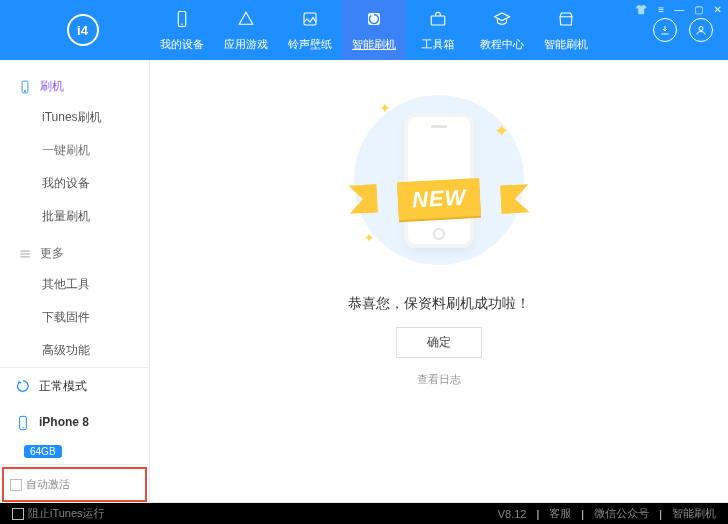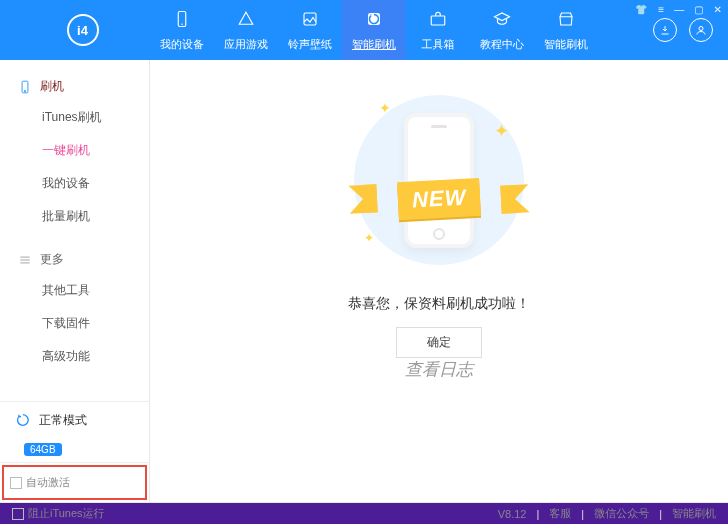--- a/index.html
+++ b/index.html
@@ -23,24 +23,24 @@
 .win-controls span { cursor: pointer; opacity: 0.9; }
 
 .header-right { margin-left: auto; margin-right: 15px; display: flex; gap: 12px; }
 .hr-icon { width: 24px; height: 24px; border: 1.5px solid #fff; border-radius: 50%; display: flex; align-items: center; justify-content: center; cursor: pointer; }
 .hr-icon svg { width: 12px; height: 12px; fill: #fff; }
 
 
 .body { display: flex; height: 442px; }
 .sidebar { width: 150px; border-right: 1px solid #e8e8e8; display: flex; flex-direction: column; }
 .sb-scroll { flex: 1; padding-top: 12px; }
-.sb-group { display: flex; align-items: center; gap: 8px; padding: 6px 18px; font-size: 12px; color: #7f1d1d; }
+.sb-group { display: flex; align-items: center; gap: 8px; padding: 6px 18px; font-size: 12px; color: #8b5cf6; }
 .sb-group svg { width: 14px; height: 14px; stroke: #1f8fff; fill: none; stroke-width: 1.5; }
 .sb-item { padding: 8px 18px 8px 42px; font-size: 12px; color: #555; cursor: pointer; }
-.sb-item.active { color: #ec4899; }
+.sb-item.active { color: #737373; }
 
 .sb-bottom { border-top: 1px solid #eee; }
 .mode, .device { display: flex; align-items: flex-start; gap: 8px; padding: 10px 15px; font-size: 12px; color: #333; }
 .mode svg, .device svg { width: 16px; height: 16px; }
 .badge { display: inline-block; background: #1f8fff; color: #fff; font-size: 10px; padding: 1px 6px; border-radius: 3px; margin-left: 24px; margin-top: -4px; margin-bottom: 6px; }
 
 .sb-footer { border-top: 1px solid #eee; padding: 12px 10px; display: flex; gap: 12px; font-size: 11px; color: #888; align-items: flex-end; }
 .chk { display: flex; align-items: center; gap: 4px; }
 .chk-box { width: 12px; height: 12px; border: 1px solid #bbb; }
 .red-box { position: absolute; border: 2px solid #e74c3c; pointer-events: none; }
@@ -55,24 +55,24 @@
 .phone .screen { flex: 1; width: 90%; }
 .phone .home { width: 12px; height: 12px; border: 2px solid #e4e4e4; border-radius: 50%; margin: 4px 0; }
 .ribbon { position: absolute; width: 200px; height: 48px; top: 85px; display: flex; align-items: center; justify-content: center; }
 .ribbon-body { background: #ffc93c; color: #fff; font-weight: bold; font-size: 22px; padding: 6px 14px; transform: rotate(-3deg); font-style: italic; letter-spacing: 1px; box-shadow: 0 2px 0 #e6b22f; }
 .ribbon-tail { position: absolute; width: 0; height: 0; border: 14px solid #ffc93c; }
 .ribbon-tail.l { left: 10px; border-left-color: transparent; transform: rotate(-3deg); }
 .ribbon-tail.r { right: 10px; border-right-color: transparent; transform: rotate(-3deg); }
 
 .success-text { margin-top: 25px; font-size: 14px; color: #333; }
 .ok-btn { margin-top: 14px; padding: 6px 30px; border: 1px solid #ddd; background: #fff; font-size: 12px; color: #444; cursor: pointer; }
-.log-link { margin-top: 0; font-size: 17px; color: #999; cursor: pointer; font-style: italic; }
-
-
-.footer { height: 22px; background: #4c1d95; border-top: 1px solid #e8e8e8; display: flex; align-items: center; padding: 0 12px; font-size: 11px; color: #888; }
+.log-link { margin-top: 14px; font-size: 11px; color: #999; cursor: pointer; }
+
+
+.footer { height: 22px; background: #000000; border-top: 1px solid #e8e8e8; display: flex; align-items: center; padding: 0 12px; font-size: 11px; color: #888; }
 .footer .chk { margin-right: auto; }
 .footer .sep { margin: 0 10px; color: #ddd; }
 .footer span.clk { cursor: pointer; }
 </style>
 </head>
 <body>
 
 <div class="header">
   <div class="win-controls">
     <span>👕</span>
@@ -175,40 +175,47 @@
             <rect x="7" y="2" width="10" height="20" rx="2"></rect>
             <circle cx="12" cy="19" r="1" fill="#1f8fff"></circle>
           </svg>
         <span>刷机</span>
       </div>
       <div class="sb-item">iTunes刷机</div>
       <div class="sb-item active">一键刷机</div>
       <div class="sb-item">我的设备</div>
       <div class="sb-item">批量刷机</div>
 
-      <div class="sb-group" style="margin-top:12px;color:#666;">
+      <div class="sb-group" style="margin-top:6px;color:#666;">
         <svg viewBox="0 0 24 24" style="stroke:#999">
             <line x1="4" y1="7" x2="20" y2="7"></line>
             <line x1="4" y1="12" x2="20" y2="12"></line>
             <line x1="4" y1="17" x2="20" y2="17"></line>
           </svg>
         <span>更多</span>
       </div>
       <div class="sb-item">其他工具</div>
       <div class="sb-item">下载固件</div>
       <div class="sb-item">高级功能</div>
     </div>
 
     <div class="sb-bottom">
       <div class="mode">
         <svg viewBox="0 0 24 24">
             <path d="M12 4a8 8 0 1 1-6 2.5" fill="none" stroke="#1f8fff" stroke-width="2"></path>
             <path d="M6 4v3h3" fill="none" stroke="#1f8fff" stroke-width="2"></path>
           </svg>
         <span>正常模式</span>
+      </div>
+      <div class="device">
+        <svg viewBox="0 0 24 24">
+            <rect x="7" y="2" width="10" height="20" rx="2" fill="none" stroke="#1f8fff" stroke-width="1.5"></rect>
+            <circle cx="12" cy="19" r="1" fill="#1f8fff"></circle>
+          </svg>
+        <b>iPhone 8</b>
       </div>
       <span class="badge">64GB</span>
     </div>
 
     <div class="sb-footer" style="position:relative;">
       <div class="red-box" style="left:2px;top:2px;right:2px;bottom:2px;"></div>
       <label class="chk">
           <span class="chk-box"></span>
           <span>自动激活</span>
         </label>

